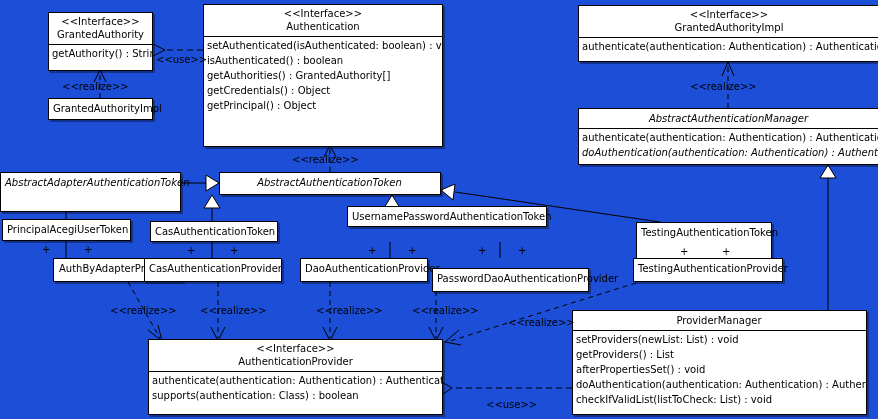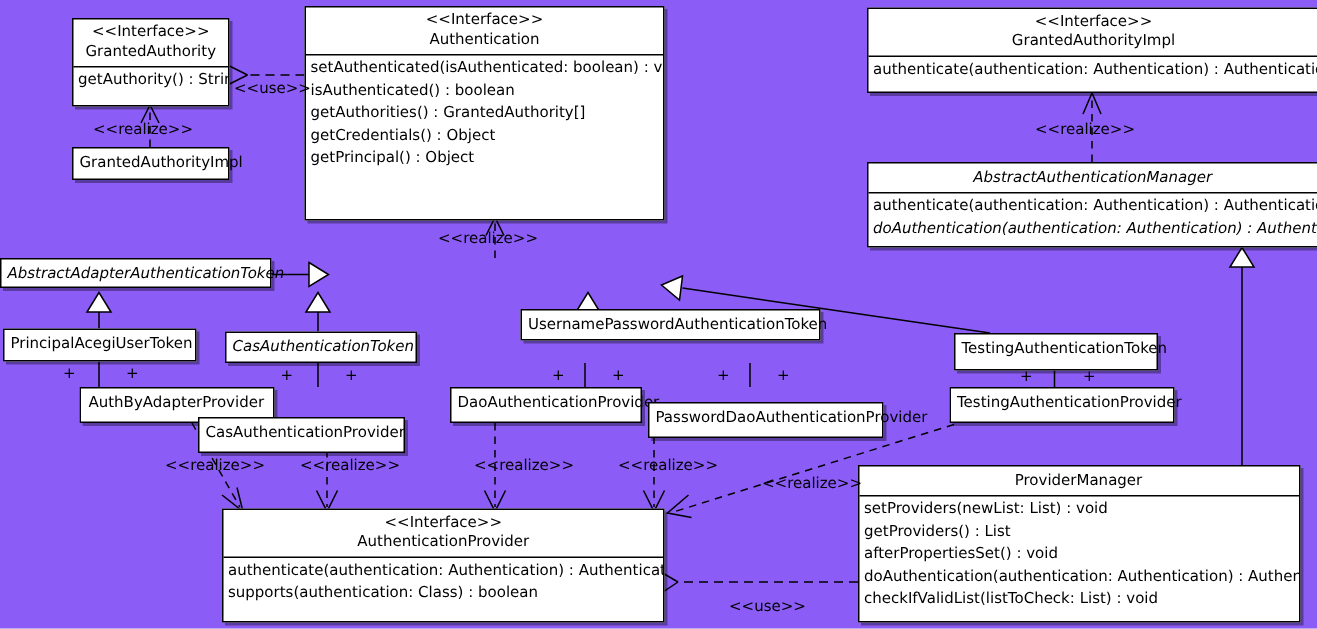--- a/index.html
+++ b/index.html
@@ -4,21 +4,21 @@
 <style>
   html, body {
     margin: 0;
     padding: 0;
     background: #ececec;
   }
   #canvas {
     position: relative;
     width: 878px;
     height: 419px;
-    background: #8b5cf6;
+    background: #1d4ed8;
     overflow: hidden;
     font-family: "DejaVu Sans", sans-serif;
   }
   svg.edges {
     position: absolute;
     left: 0; top: 0;
     width: 878px; height: 419px;
     overflow: visible;
   }
   .uml {
@@ -186,58 +186,63 @@
   <div class="uml" style="left:578px; top:108px; width:302px; height:57px;">
     <div class="hdr compact">
       <span class="nm italic">AbstractAuthenticationManager</span>
     </div>
     <div class="ops">
       <div class="op">authenticate(authentication: Authentication) : Authentication</div>
       <div class="op italic">doAuthentication(authentication: Authentication) : Authentication</div>
     </div>
   </div>
 
-  <div class="uml" style="left:0px; top:172px; width:181px; height:20px;">
+  <div class="uml" style="left:0px; top:172px; width:181px; height:40px;">
     <div class="hdr compact">
       <span class="nm italic">AbstractAdapterAuthenticationToken</span>
     </div>
   </div>
 
+  <div class="uml" style="left:219px; top:172px; width:222px; height:23px;">
+    <div class="hdr compact">
+      <span class="nm italic">AbstractAuthenticationToken</span>
+    </div>
+  </div>
 
   <div class="uml" style="left:2px; top:219px; width:129px; height:22px;">
     <div class="hdr compact">
       <span class="nm">PrincipalAcegiUserToken</span>
     </div>
   </div>
 
-  <div class="uml" style="left:150px; top:221px; width:128px; height:21px;font-style:italic;">
+  <div class="uml" style="left:150px; top:221px; width:128px; height:21px;">
     <div class="hdr compact">
       <span class="nm">CasAuthenticationToken</span>
     </div>
   </div>
 
   <div class="uml" style="left:347px; top:206px; width:200px; height:21px;">
     <div class="hdr compact">
       <span class="nm">UsernamePasswordAuthenticationToken</span>
     </div>
   </div>
 
-  <div class="uml" style="left:636px; top:222px; width:136px; height:25px;">
+  <div class="uml" style="left:636px; top:222px; width:136px; height:37px;">
     <div class="hdr compact">
       <span class="nm">TestingAuthenticationToken</span>
     </div>
   </div>
 
   <div class="uml" style="left:6px; top:258px; width:130px; height:24px;margin-left:47px;">
     <div class="hdr compact">
       <span class="nm">AuthByAdapterProvider</span>
     </div>
   </div>
 
-  <div class="uml" style="left:132px; top:258px; width:138px; height:24px;margin-top:20px;">
+  <div class="uml" style="left:144px; top:258px; width:138px; height:24px;">
     <div class="hdr compact">
       <span class="nm">CasAuthenticationProvider</span>
     </div>
   </div>
 
   <div class="uml" style="left:300px; top:258px; width:128px; height:24px;">
     <div class="hdr compact">
       <span class="nm">DaoAuthenticationProvider</span>
     </div>
   </div>

